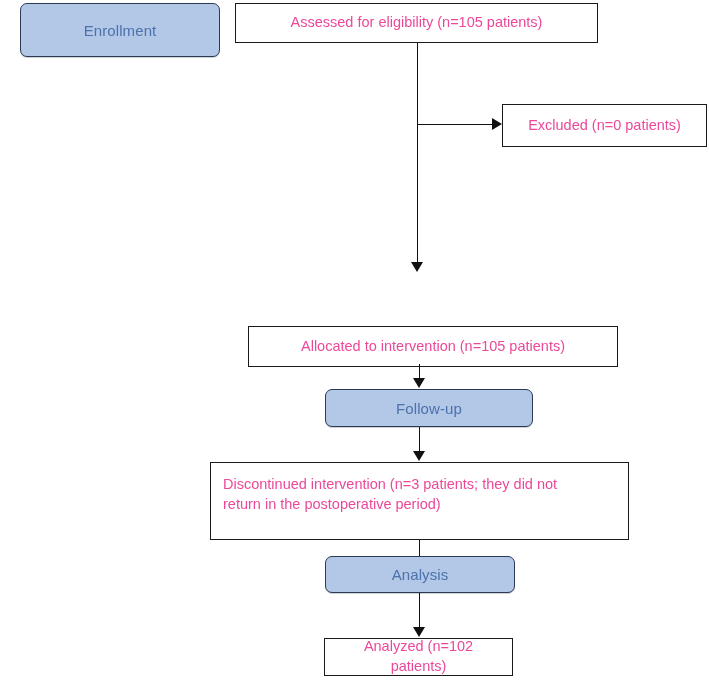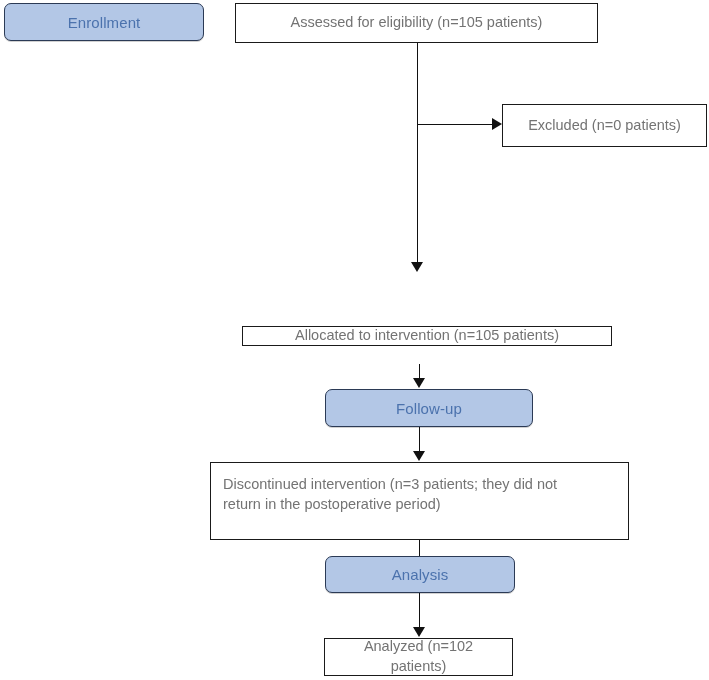--- a/index.html
+++ b/index.html
@@ -33,21 +33,21 @@
   }
 
   
   .node-box {
     position: absolute;
     box-sizing: border-box;
     background: #ffffff;
     border: 1.7px solid #1a1a1a;
     display: flex;
     align-items: center;
-    color: #737373;
+    color: #ec4899;
     font-size: 14.5px;
     line-height: 1.35;
   }
   .node-box.center {
     justify-content: center;
     text-align: center;
   }
   .node-box.left {
     justify-content: flex-start;
     text-align: left;
@@ -86,40 +86,40 @@
     border-top: 6px solid transparent;
     border-bottom: 6px solid transparent;
     border-left: 10px solid #111111;
   }
 </style>
 </head>
 <body>
 
 <div id="canvas">
 
-  <div class="stage-box" style="left:4px; top:3px; width:200px; height:38px;">
+  <div class="stage-box" style="left:20px; top:3px; width:200px; height:54px;">
     <span>Enrollment</span>
   </div>
 
   <div class="node-box center" style="left:235px; top:3px; width:363px; height:40px;">
     <span class="txt">Assessed for eligibility (n=105 patients)</span>
   </div>
 
   <div class="vline" style="left:417px; top:43px; height:219px;"></div>
   <div class="arrow-down" style="left:411px; top:262px;"></div>
 
   <div class="hline" style="left:417px; top:124px; width:75px;"></div>
   <div class="arrow-right" style="left:492px; top:118px;"></div>
 
   <div class="node-box center" style="left:502px; top:104px; width:205px; height:43px;">
     <span class="txt">Excluded (n=0 patients)</span>
   </div>
 
 
-  <div class="node-box center" style="left:242px; top:326px; width:370px; height:20px;">
+  <div class="node-box center" style="left:248px; top:326px; width:370px; height:41px;">
     <span class="txt">Allocated to intervention (n=105 patients)</span>
   </div>
 
   <div class="vline" style="left:419px; top:364px; height:14px;"></div>
   <div class="arrow-down" style="left:413px; top:378px;"></div>
 
   <div class="stage-box" style="left:325px; top:389px; width:208px; height:38px;">
     <span>Follow-up</span>
   </div>
 

